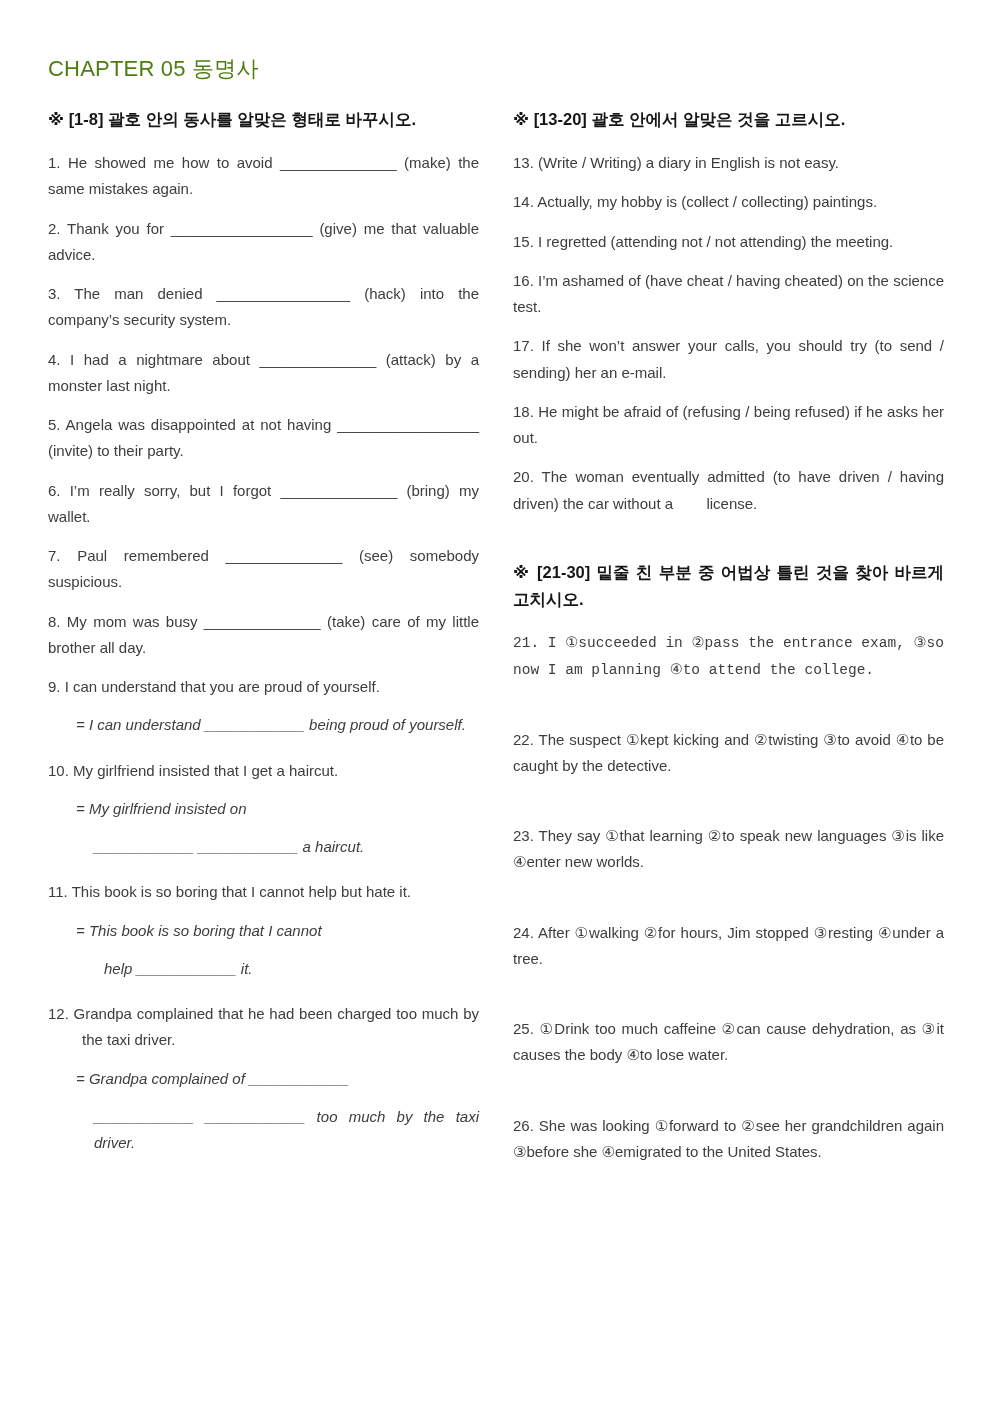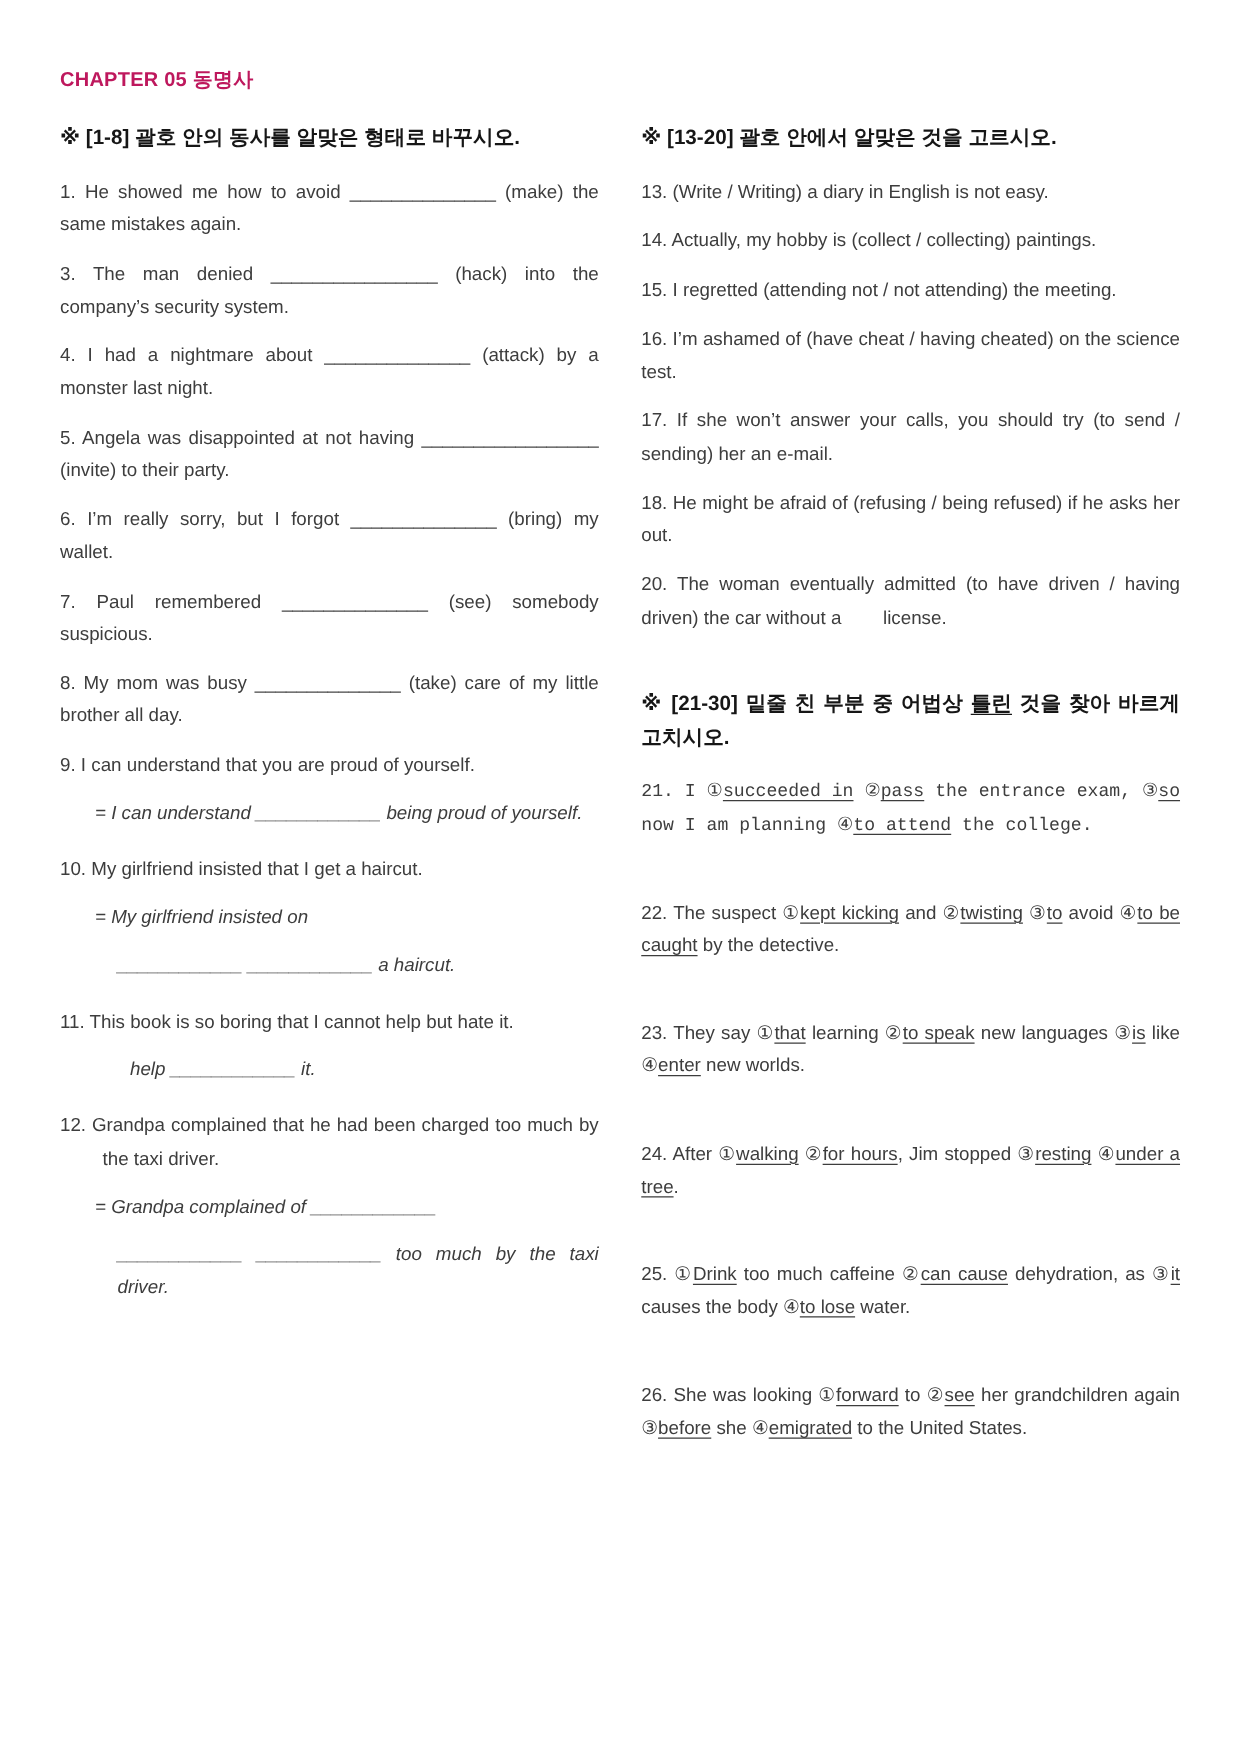--- a/index.html
+++ b/index.html
@@ -6,23 +6,23 @@
   html, body { background: #ffffff; }
   body {
     width: 992px;
     min-height: 1403px;
     font-family: "Liberation Sans", "DejaVu Sans", sans-serif;
     color: #3d3d3d;
     overflow: hidden;
   }
   .page { padding: 54px 48px 40px 48px; }
   .title {
-    font-size: 16px;
-    font-weight: bold;
-    color: #be185d;
+    font-size: 22px;
+    font-weight: normal;
+    color: #4d7c0f;
     margin-bottom: 22px;
     letter-spacing: 0.2px;
   }
   .columns { display: flex; gap: 34px; align-items: flex-start; }
   .col { flex: 1 1 0; min-width: 0; }
   .sec-header {
     font-size: 16.5px;
     font-weight: bold;
     color: #161616;
     line-height: 1.65;
@@ -51,39 +51,39 @@
   }
   .sub.cont  { text-indent: 0; }
   .sub.cont2 { padding-left: 56px; text-indent: 0; }
   .q.gap { margin-bottom: 44px; }
   .q.mono {
     font-family: "Liberation Mono", "DejaVu Sans Mono", monospace;
     font-size: 14.5px;
     line-height: 1.8;
   }
   .u {
-    text-decoration: underline;
     text-underline-offset: 3px;
     text-decoration-thickness: 1px;
   }
 </style>
 </head>
 <body>
 
 <div class="page">
 
   <h1 class="title">CHAPTER 05 동명사</h1>
 
   <div class="columns">
 
     <div class="col">
 
       <h2 class="sec-header">※ [1-8] 괄호 안의 동사를 알맞은 형태로 바꾸시오.</h2>
 
       <p class="q">1. He showed me how to avoid ______________ (make) the same mistakes again.</p>
+      <p class="q">2. Thank you for _________________ (give) me that valuable advice.</p>
       <p class="q">3. The man denied ________________ (hack) into the company’s security system.</p>
       <p class="q">4. I had a nightmare about ______________ (attack) by a monster last night.</p>
       <p class="q">5. Angela was disappointed at not having _________________ (invite) to their party.</p>
       <p class="q">6. I’m really sorry, but I forgot ______________ (bring) my wallet.</p>
       <p class="q">7. Paul remembered ______________ (see) somebody suspicious.</p>
       <p class="q">8. My mom was busy ______________ (take) care of my little brother all day.</p>
 
 
       <div class="q-group">
         <p class="q hang">9. I can understand that you are proud of yourself.</p>
@@ -91,20 +91,21 @@
       </div>
 
       <div class="q-group">
         <p class="q hang">10. My girlfriend insisted that I get a haircut.</p>
         <p class="sub">= My girlfriend insisted on</p>
         <p class="sub cont">____________ ____________ a haircut.</p>
       </div>
 
       <div class="q-group">
         <p class="q hang">11. This book is so boring that I cannot help but hate it.</p>
+        <p class="sub">= This book is so boring that I cannot</p>
         <p class="sub cont2">help ____________ it.</p>
       </div>
 
       <div class="q-group">
         <p class="q hang">12. Grandpa complained that he had been charged too much by the taxi driver.</p>
         <p class="sub">= Grandpa complained of ____________</p>
         <p class="sub cont">____________ ____________ too much by the taxi driver.</p>
       </div>
 
     </div>

